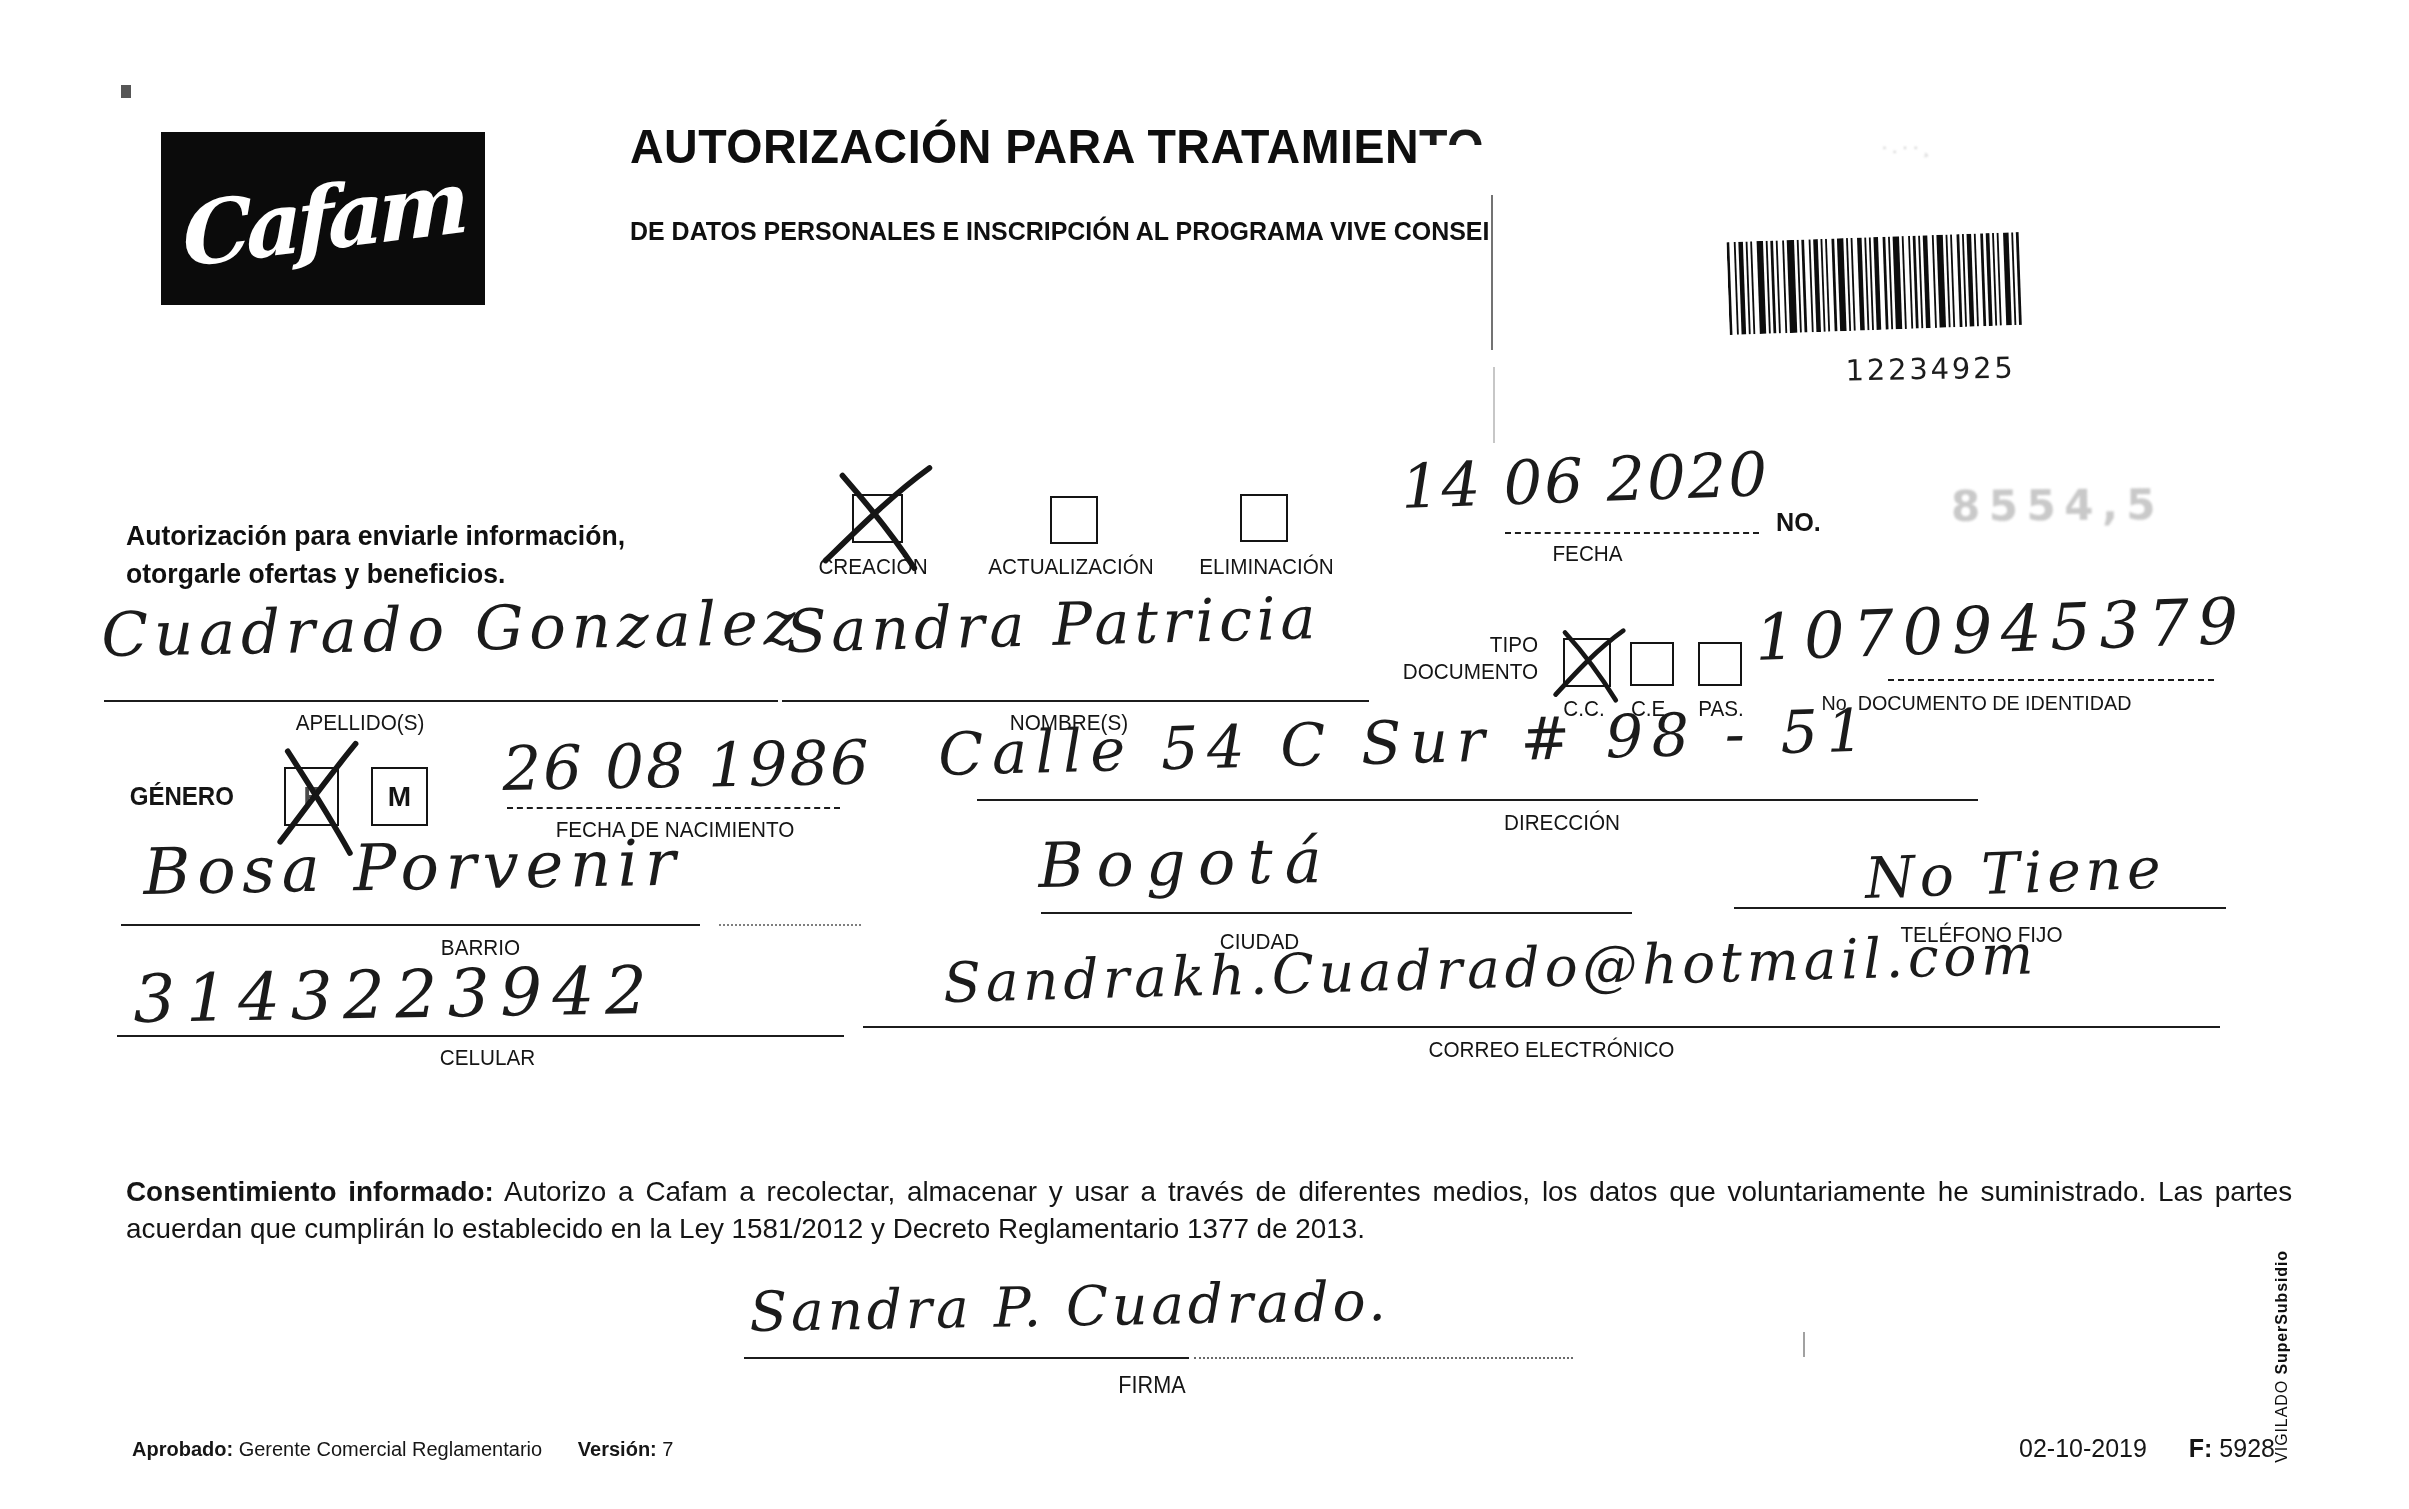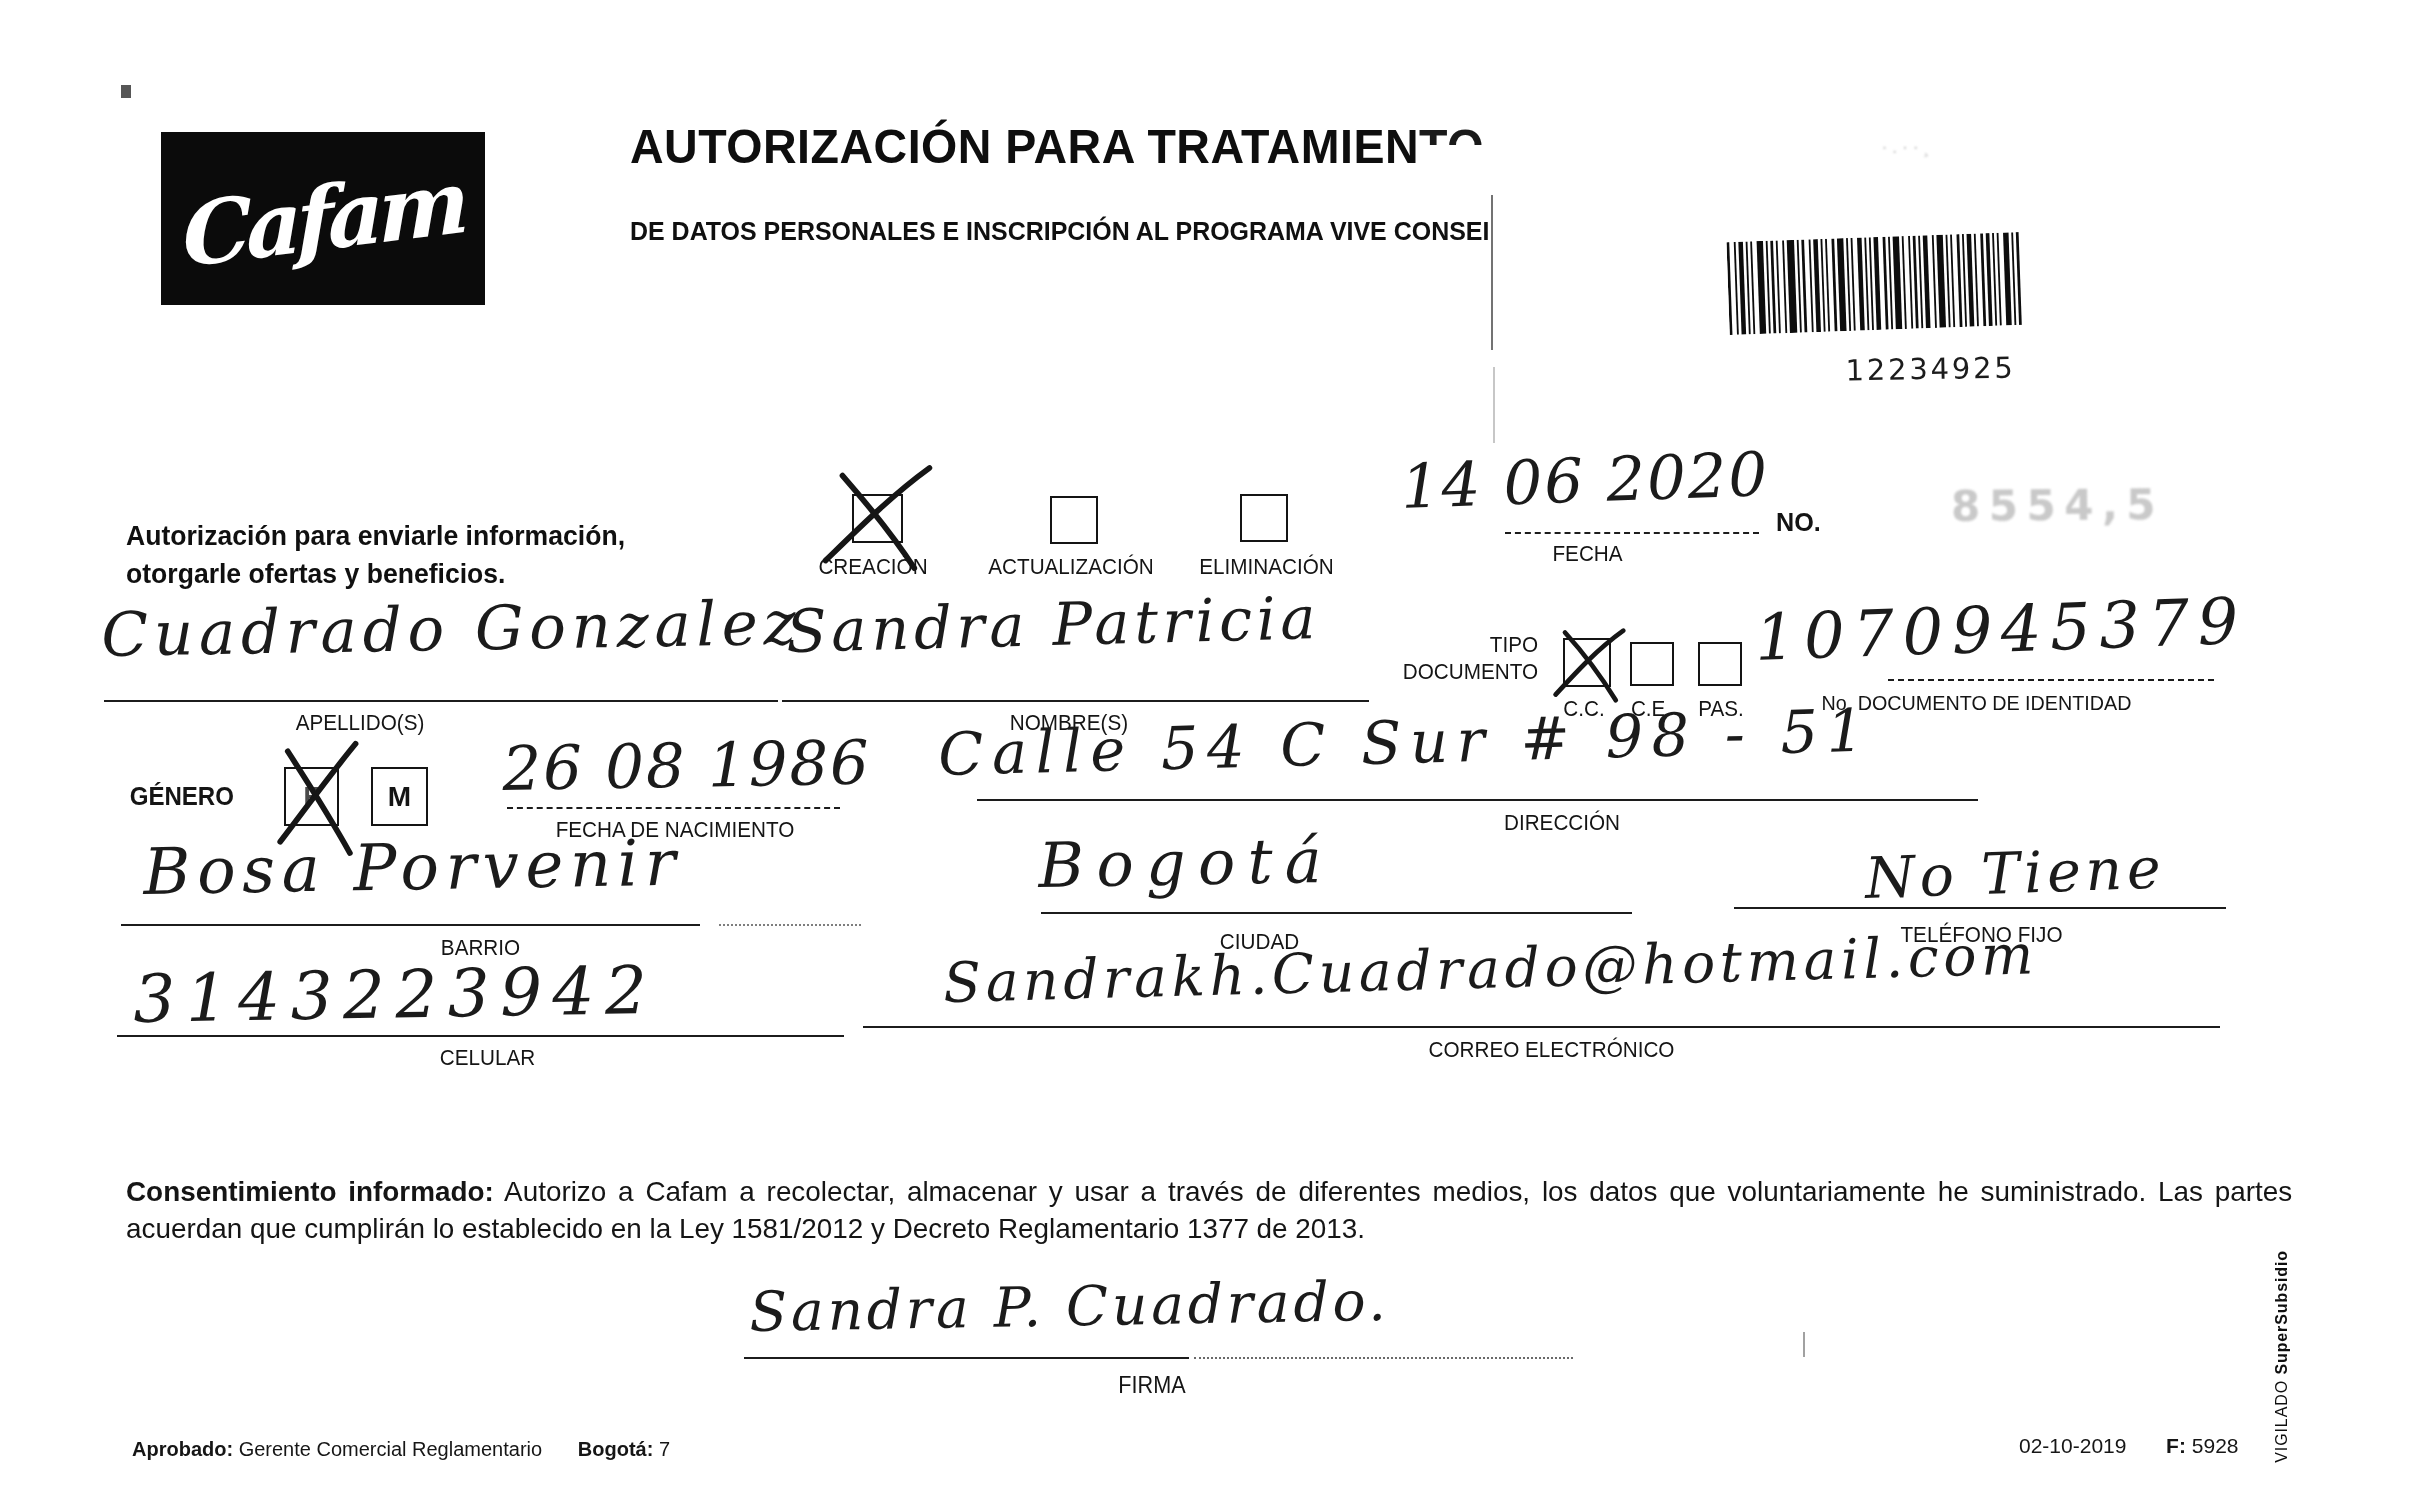--- a/index.html
+++ b/index.html
@@ -47,21 +47,21 @@
          font-size:42px;letter-spacing:8.5px;color:#9d9d9d;opacity:.55;filter:blur(0.8px);
          font-weight:bold;transform:rotate(-.5deg);}
   .no-label{position:absolute;left:1776px;top:507px;font-size:26.5px;font-weight:700;color:#141414;
             transform:scaleX(.95);transform-origin:left;}
   .consent{position:absolute;left:126px;top:1145px;width:2177px;font-size:28px;line-height:37px;
            text-align:justify;color:#151515;transform:scaleX(.995);transform-origin:left;}
   .consent b{font-weight:800;}
   .footerL{position:absolute;left:132px;top:1438px;font-size:20px;color:#161616;white-space:nowrap;}
   .footerL b{font-weight:800;}
   .footerL .gap{display:inline-block;width:24.6px;}
-  .footerR{position:absolute;left:2019px;top:1434px;font-size:21px;color:#161616;white-space:nowrap;}
+  .footerR{position:absolute;left:2019px;top:1434px;font-size:25px;color:#161616;white-space:nowrap;}
   .footerR b{font-weight:800;}
   .footerR .gap{display:inline-block;width:28px;}
   .edge{position:absolute;left:2266px;top:1244px;width:32px;height:218px;
         display:flex;flex-direction:column;align-items:center;}
   .edge .vtext{writing-mode:vertical-rl;transform:rotate(180deg);font-size:16px;
         white-space:nowrap;color:#0e0e0e;margin-top:5.7px;letter-spacing:0.9px;}
   .edge .vtext b{font-weight:800;}
   .artifact{position:absolute;background:#444;}
   .mbox-letter{position:absolute;inset:0;display:flex;align-items:center;justify-content:center;
         font-weight:700;font-size:28px;color:#141414;}
@@ -237,21 +237,21 @@
   <div class="hw" style="left:750px;top:1285px;font-size:55px;letter-spacing:3.8px;transform:rotate(-1deg);">Sandra P. Cuadrado.</div>
   <div class="fline" style="left:744px;top:1357px;width:445px;"></div>
   <div class="fline dots" style="left:1194px;top:1357px;width:379px;opacity:.7;"></div>
   <div class="artifact" style="left:1803px;top:1332px;width:1.9px;height:24.6px;opacity:.5;"></div>
   <div class="lbl" style="left:1062px;top:1372px;width:180px;font-size:23px;">FIRMA</div>
 
   <div class="footerL">
     <b>Aprobado:</b>
     <span>Gerente Comercial Reglamentario</span>
     <span class="gap"></span>
-    <b>Bogotá:</b>
+    <b>Versión:</b>
     <span>7</span>
   </div>
   <div class="footerR">
     <span>02-10-2019</span>
     <span class="gap"></span>
     <b>F:</b>
     <span>5928</span>
   </div>
 
   <div class="edge">

